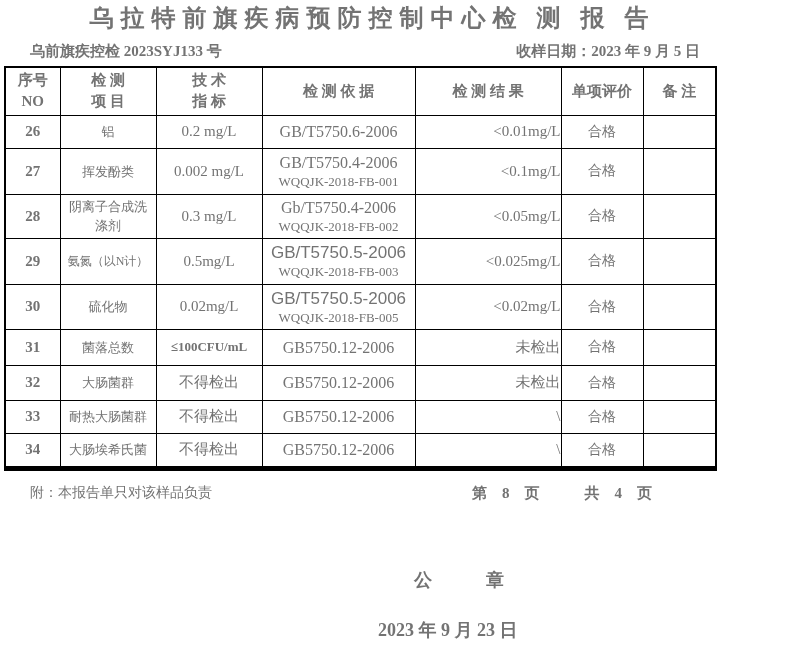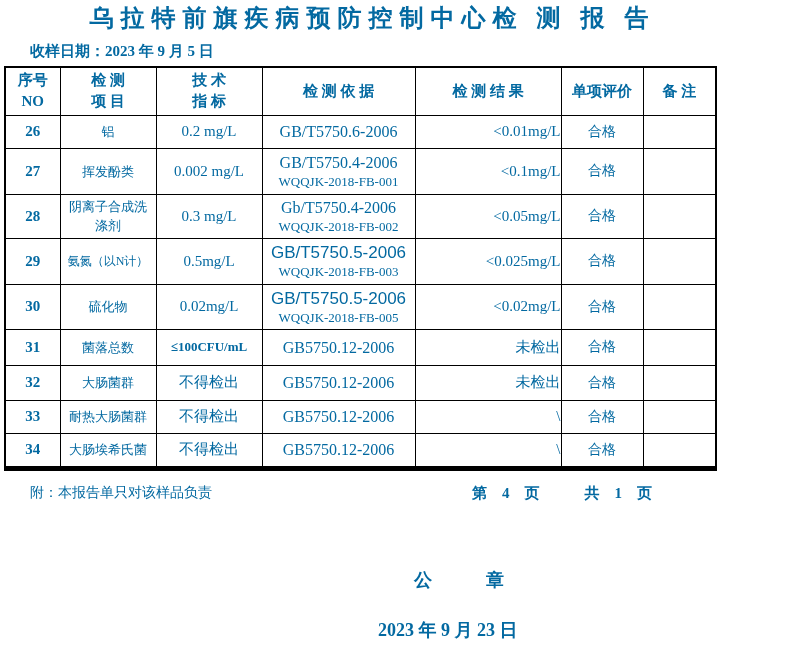--- a/index.html
+++ b/index.html
@@ -1,17 +1,17 @@
 <!DOCTYPE html>
 <html><head>
 <meta charset="utf-8">
 <style>
   html,body{margin:0;padding:0;background:#fff;}
   .page{
-    position:relative;width:800px;height:647px;background:#ffffff;color:#0369a1;
+    position:relative;width:800px;height:647px;background:#ffffff;color:#737373;
     font-family:"Liberation Serif", serif;overflow:hidden;
   }
   .title{
     width:745px;text-align:center;padding-top:3px;
     font-size:24px;font-weight:bold;letter-spacing:7px;line-height:30px;
     white-space:pre;
   }
   .info-row{
     display:flex;justify-content:space-between;
     margin:9px 0 0 30px;width:670px;
@@ -67,20 +67,21 @@
   }
 </style>
 </head>
 <body>
 
 <div class="page">
 
   <div class="title">乌拉特前旗疾病预防控制中心检 测 报 告</div>
 
   <div class="info-row">
+    <span>乌前旗疾控检 2023SYJ133 号</span>
     <span>收样日期：2023 年 9 月 5 日</span>
   </div>
 
   <table class="report">
     <colgroup>
       <col style="width:55px">
         <col style="width:96px">
         <col style="width:106px">
       <col style="width:153px">
         <col style="width:146px">
@@ -200,17 +201,17 @@
             <div class="basis1">GB5750.12-2006</div>
           </td>
         <td class="c-result">\</td>
         <td class="c-eval">合格</td>
         <td class="c-remark"></td>
       </tr>
     </tbody>
   </table>
 
   <div class="footer-note">附：本报告单只对该样品负责</div>
-  <div class="pagination">第　4　页　　　共　1　页</div>
+  <div class="pagination">第　8　页　　　共　4　页</div>
   <div class="seal">公　　　章</div>
   <div class="sign-date">2023 年 9 月 23 日</div>
 
 </div>
 
 </body></html>

